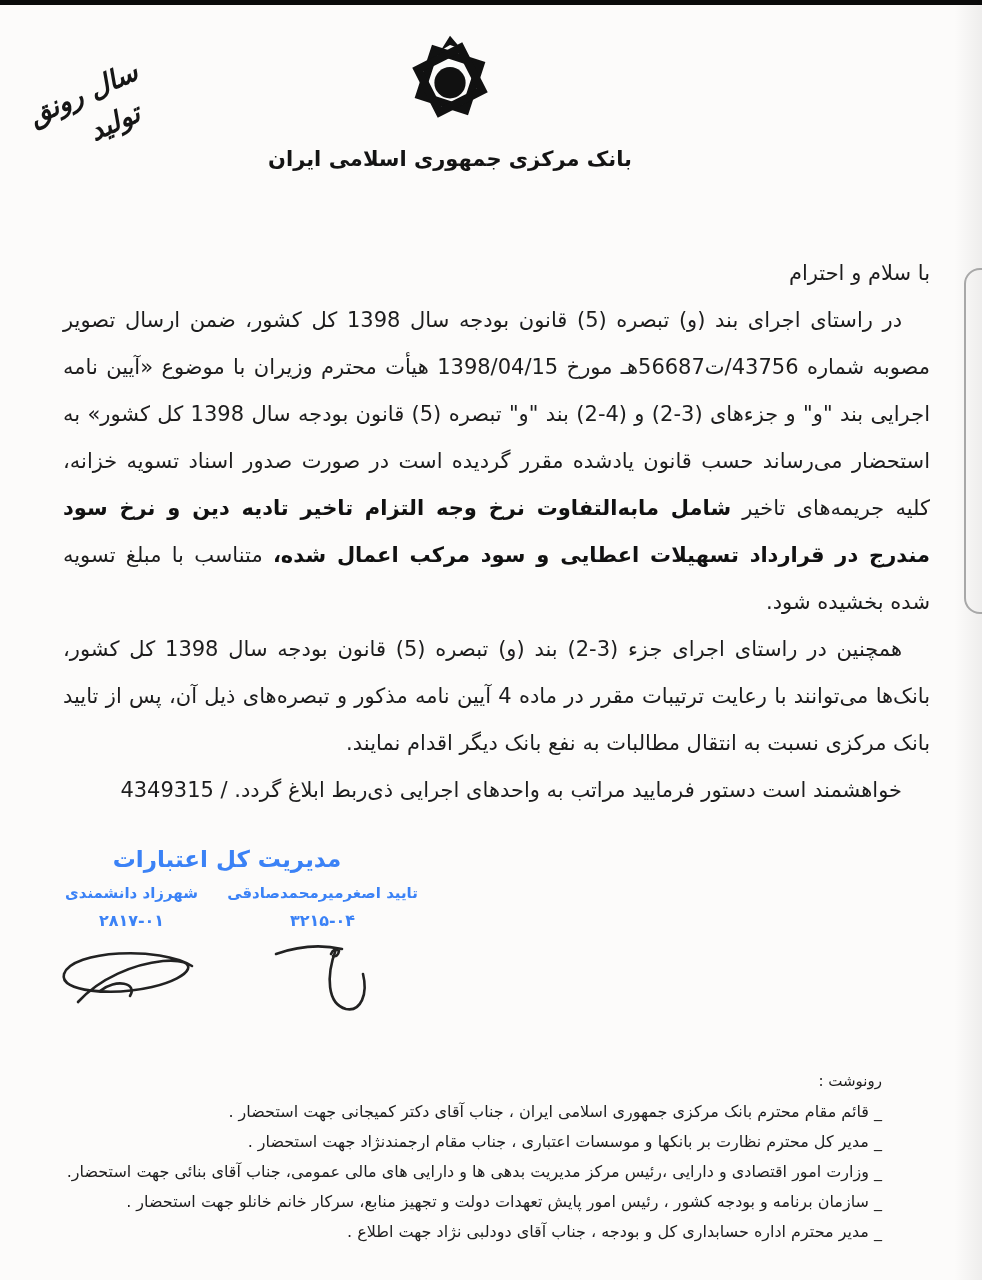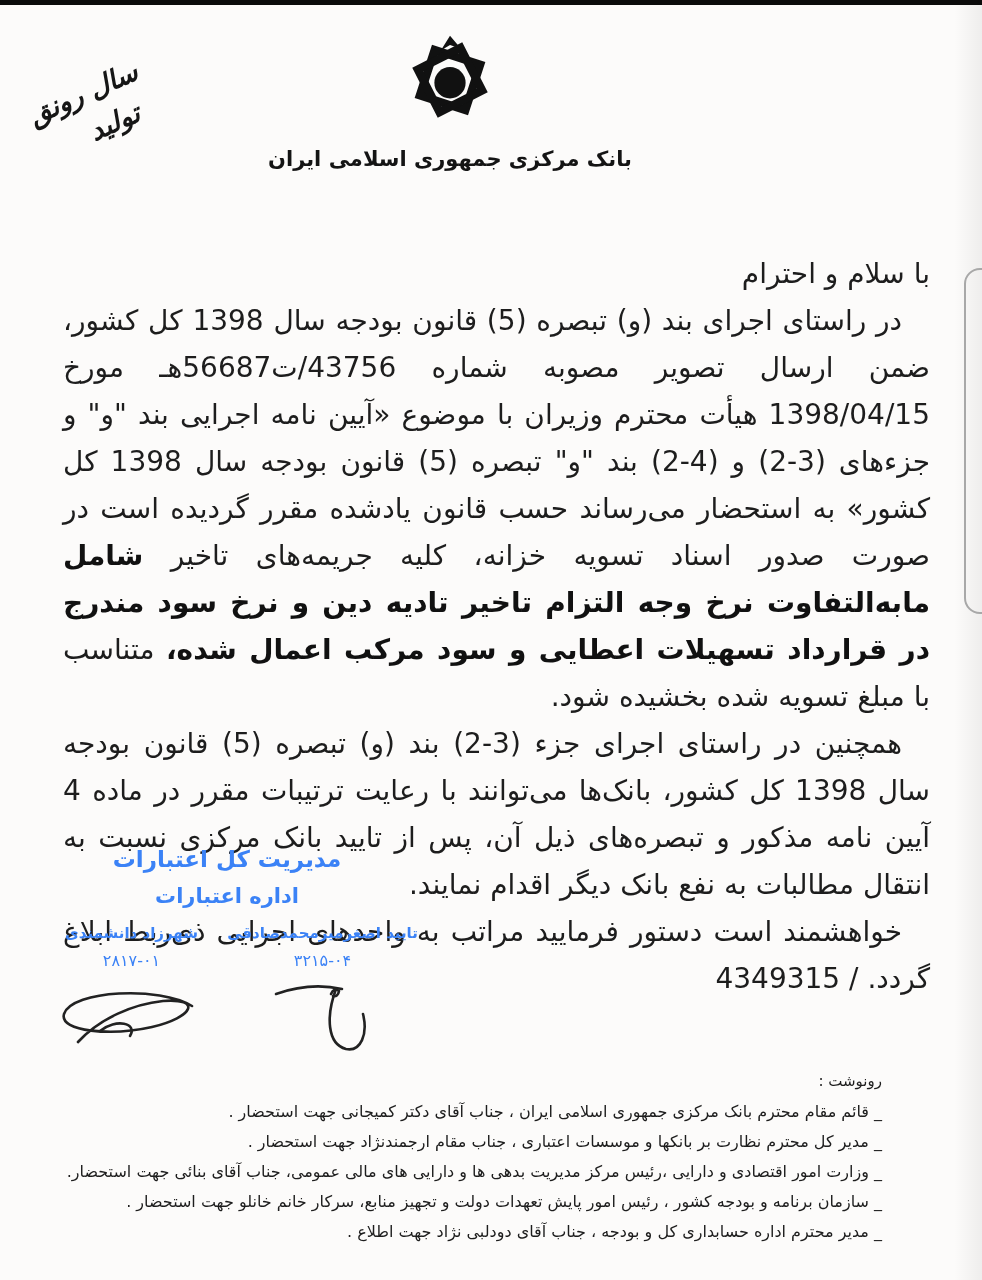--- a/index.html
+++ b/index.html
@@ -36,36 +36,36 @@
     display: flex; flex-direction: column; align-items: center; gap: 9px;
   }
   .bank-name {
     margin-top: 8px; font-size: 21px; font-weight: bold;
     direction: rtl; color: #141414;
   }
   
   .letter-body {
     position: absolute; top: 250px; right: 52px; left: 63px;
     direction: rtl; text-align: justify;
-    font-size: 28px; line-height: 47px; color: #1d1d1d;
+    font-size: 21px; line-height: 47px; color: #1d1d1d;
   }
   .letter-body p { margin: 0; }
   .indent { text-indent: 28px; }
   .letter-body b { font-weight: bold; color: #111; }
   
   .sig-block {
     position: absolute; left: 36px; top: 846px; width: 382px;
     direction: rtl; text-align: center; color: #3b82f6;
   }
   .sig-h1 { font-size: 23px; font-weight: bold; margin-bottom: 12px; }
   .sig-h2 { font-size: 21px; font-weight: bold; margin-bottom: 16px; }
   .sig-row { display: flex; }
   .sig-col { flex: 1; text-align: center; }
   .sig-name { font-size: 15px; font-weight: bold; white-space: nowrap; }
-  .sig-code { font-size: 16px; font-weight: normal; direction: ltr; margin-top: 9px; letter-spacing: 2px; }
+  .sig-code { font-size: 16px; font-weight: bold; direction: ltr; margin-top: 9px; letter-spacing: 2px; }
   .sig-scribble { margin-top: 6px; }
   
   .cc-block {
     position: absolute; top: 1066px; right: 100px; left: 50px;
     direction: rtl; text-align: right;
     font-size: 16px; line-height: 30px; color: #1d1d1d;
   }
   .cc-label { font-size: 15px; margin-bottom: 1px; }
   .cc-line { white-space: nowrap; }
   
@@ -101,21 +101,20 @@
 
   <div class="letter-body">
     <p class="salutation">با سلام و احترام</p>
     <p class="indent"><span>در راستای اجرای بند (و) تبصره (5) قانون بودجه سال 1398 کل کشور، ضمن ارسال تصویر مصوبه شماره 43756/ت56687هـ مورخ 1398/04/15 هیأت محترم وزیران با موضوع «آیین نامه اجرایی بند "و" و جزءهای (3-2) و (4-2) بند "و" تبصره (5) قانون بودجه سال 1398 کل کشور» به استحضار می‌رساند حسب قانون یادشده مقرر گردیده است در صورت صدور اسناد تسویه خزانه، کلیه جریمه‌های تاخیر </span><b>شامل مابه‌التفاوت نرخ وجه التزام تاخیر تادیه دین و نرخ سود مندرج در قرارداد تسهیلات اعطایی و سود مرکب اعمال شده،</b><span> متناسب با مبلغ تسویه شده بخشیده شود.</span></p>
     <p class="indent">همچنین در راستای اجرای جزء (3-2) بند (و) تبصره (5) قانون بودجه سال 1398 کل کشور، بانک‌ها می‌توانند با رعایت ترتیبات مقرر در ماده 4 آیین نامه مذکور و تبصره‌های ذیل آن، پس از تایید بانک مرکزی نسبت به انتقال مطالبات به نفع بانک دیگر اقدام نمایند.</p>
     <p class="indent">خواهشمند است دستور فرمایید مراتب به واحدهای اجرایی ذی‌ربط ابلاغ گردد. / 4349315</p>
   </div>
 
   <div class="sig-block">
     <div class="sig-h1">مدیریت کل اعتبارات</div>
-    <div class="sig-h2">اداره اعتبارات</div>
     <div class="sig-row">
       <div class="sig-col">
         <div class="sig-name">تایید اصغرمیرمحمدصادقی</div>
         <div class="sig-code">۳۲۱۵-۰۴</div>
         <svg class="sig-scribble" width="120" height="85" viewBox="0 0 110 85">
           <g fill="none" stroke="#222" stroke-width="2.6" stroke-linecap="round">
             <path d="M8 18 Q42 6 74 13"></path>
             <path d="M63 18 q3 -7 8 -3 q-1 6 -6 5"></path>
             <path d="M68 13 C58 40 59 68 78 73 C93 76 100 58 95 38"></path>
           </g>

